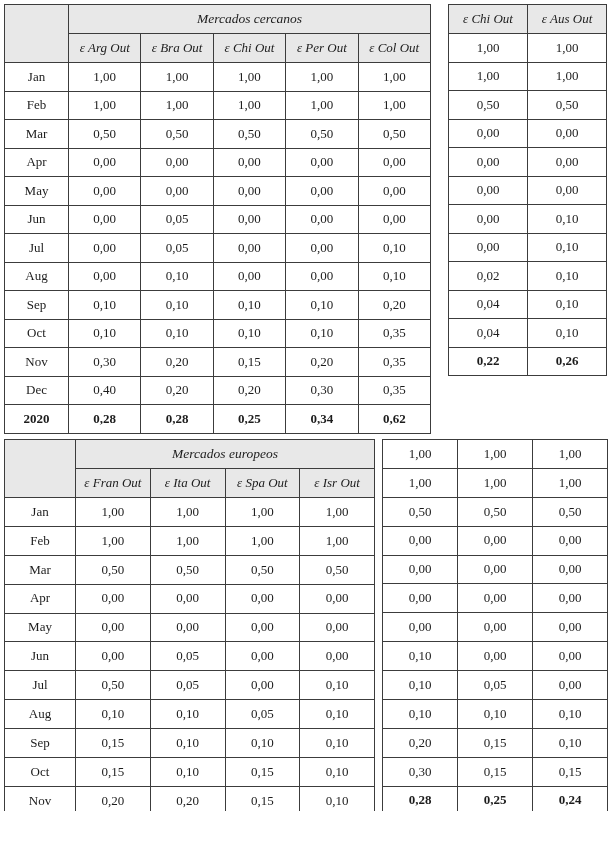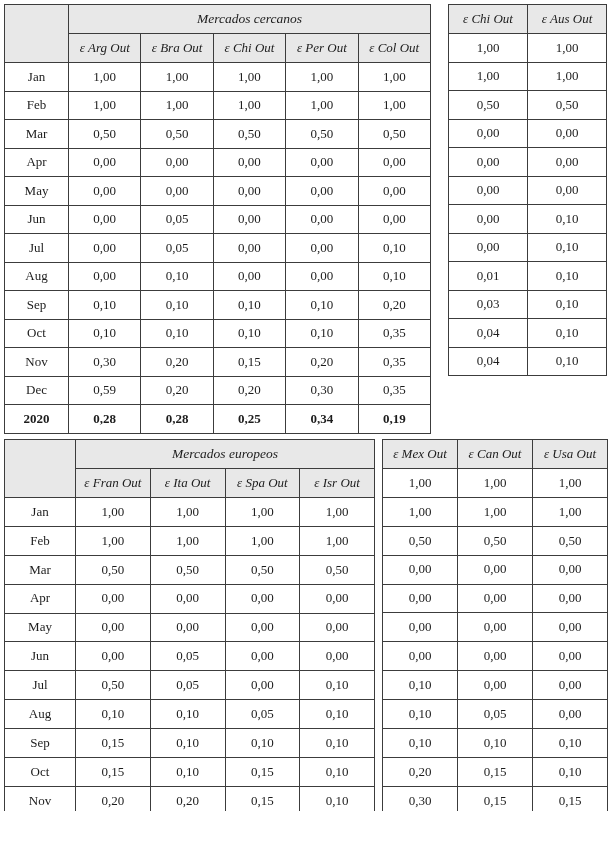--- a/index.html
+++ b/index.html
@@ -148,33 +148,33 @@
         <tr>
           <th class="row-label">Nov</th>
           <td>0,30</td>
           <td>0,20</td>
           <td>0,15</td>
           <td>0,20</td>
           <td>0,35</td>
         </tr>
         <tr>
           <th class="row-label">Dec</th>
-          <td>0,59</td>
+          <td>0,40</td>
           <td>0,20</td>
           <td>0,20</td>
           <td>0,30</td>
           <td>0,35</td>
         </tr>
         <tr class="total">
           <th class="row-label">2020</th>
           <td>0,28</td>
           <td>0,28</td>
           <td>0,25</td>
           <td>0,34</td>
-          <td>0,19</td>
+          <td>0,62</td>
         </tr>
       </tbody>
   </table>
 
   <table class="tbl pos-tr">
     <colgroup>
         <col>
         <col>
       </colgroup>
     <thead>
@@ -210,34 +210,34 @@
         </tr>
         <tr>
           <td>0,00</td>
           <td>0,10</td>
         </tr>
         <tr>
           <td>0,00</td>
           <td>0,10</td>
         </tr>
         <tr>
-          <td>0,01</td>
-          <td>0,10</td>
-        </tr>
-        <tr>
-          <td>0,03</td>
+          <td>0,02</td>
           <td>0,10</td>
         </tr>
         <tr>
           <td>0,04</td>
           <td>0,10</td>
         </tr>
         <tr>
           <td>0,04</td>
           <td>0,10</td>
+        </tr>
+        <tr class="total">
+          <td>0,22</td>
+          <td>0,26</td>
         </tr>
       </tbody>
   </table>
 
   <table class="tbl pos-bl">
     <colgroup>
         <col class="c-label">
         <col>
         <col>
         <col>
@@ -350,25 +350,20 @@
       </tbody>
   </table>
 
   <table class="tbl pos-br">
     <colgroup>
         <col>
         <col>
         <col>
       </colgroup>
     <thead>
-      <tr class="colhead-row">
-          <th class="col-head">ε Mex Out</th>
-          <th class="col-head">ε Can Out</th>
-          <th class="col-head">ε Usa Out</th>
-        </tr>
     </thead>
     <tbody>
         <tr>
           <td>1,00</td>
           <td>1,00</td>
           <td>1,00</td>
         </tr>
         <tr>
           <td>1,00</td>
           <td>1,00</td>

